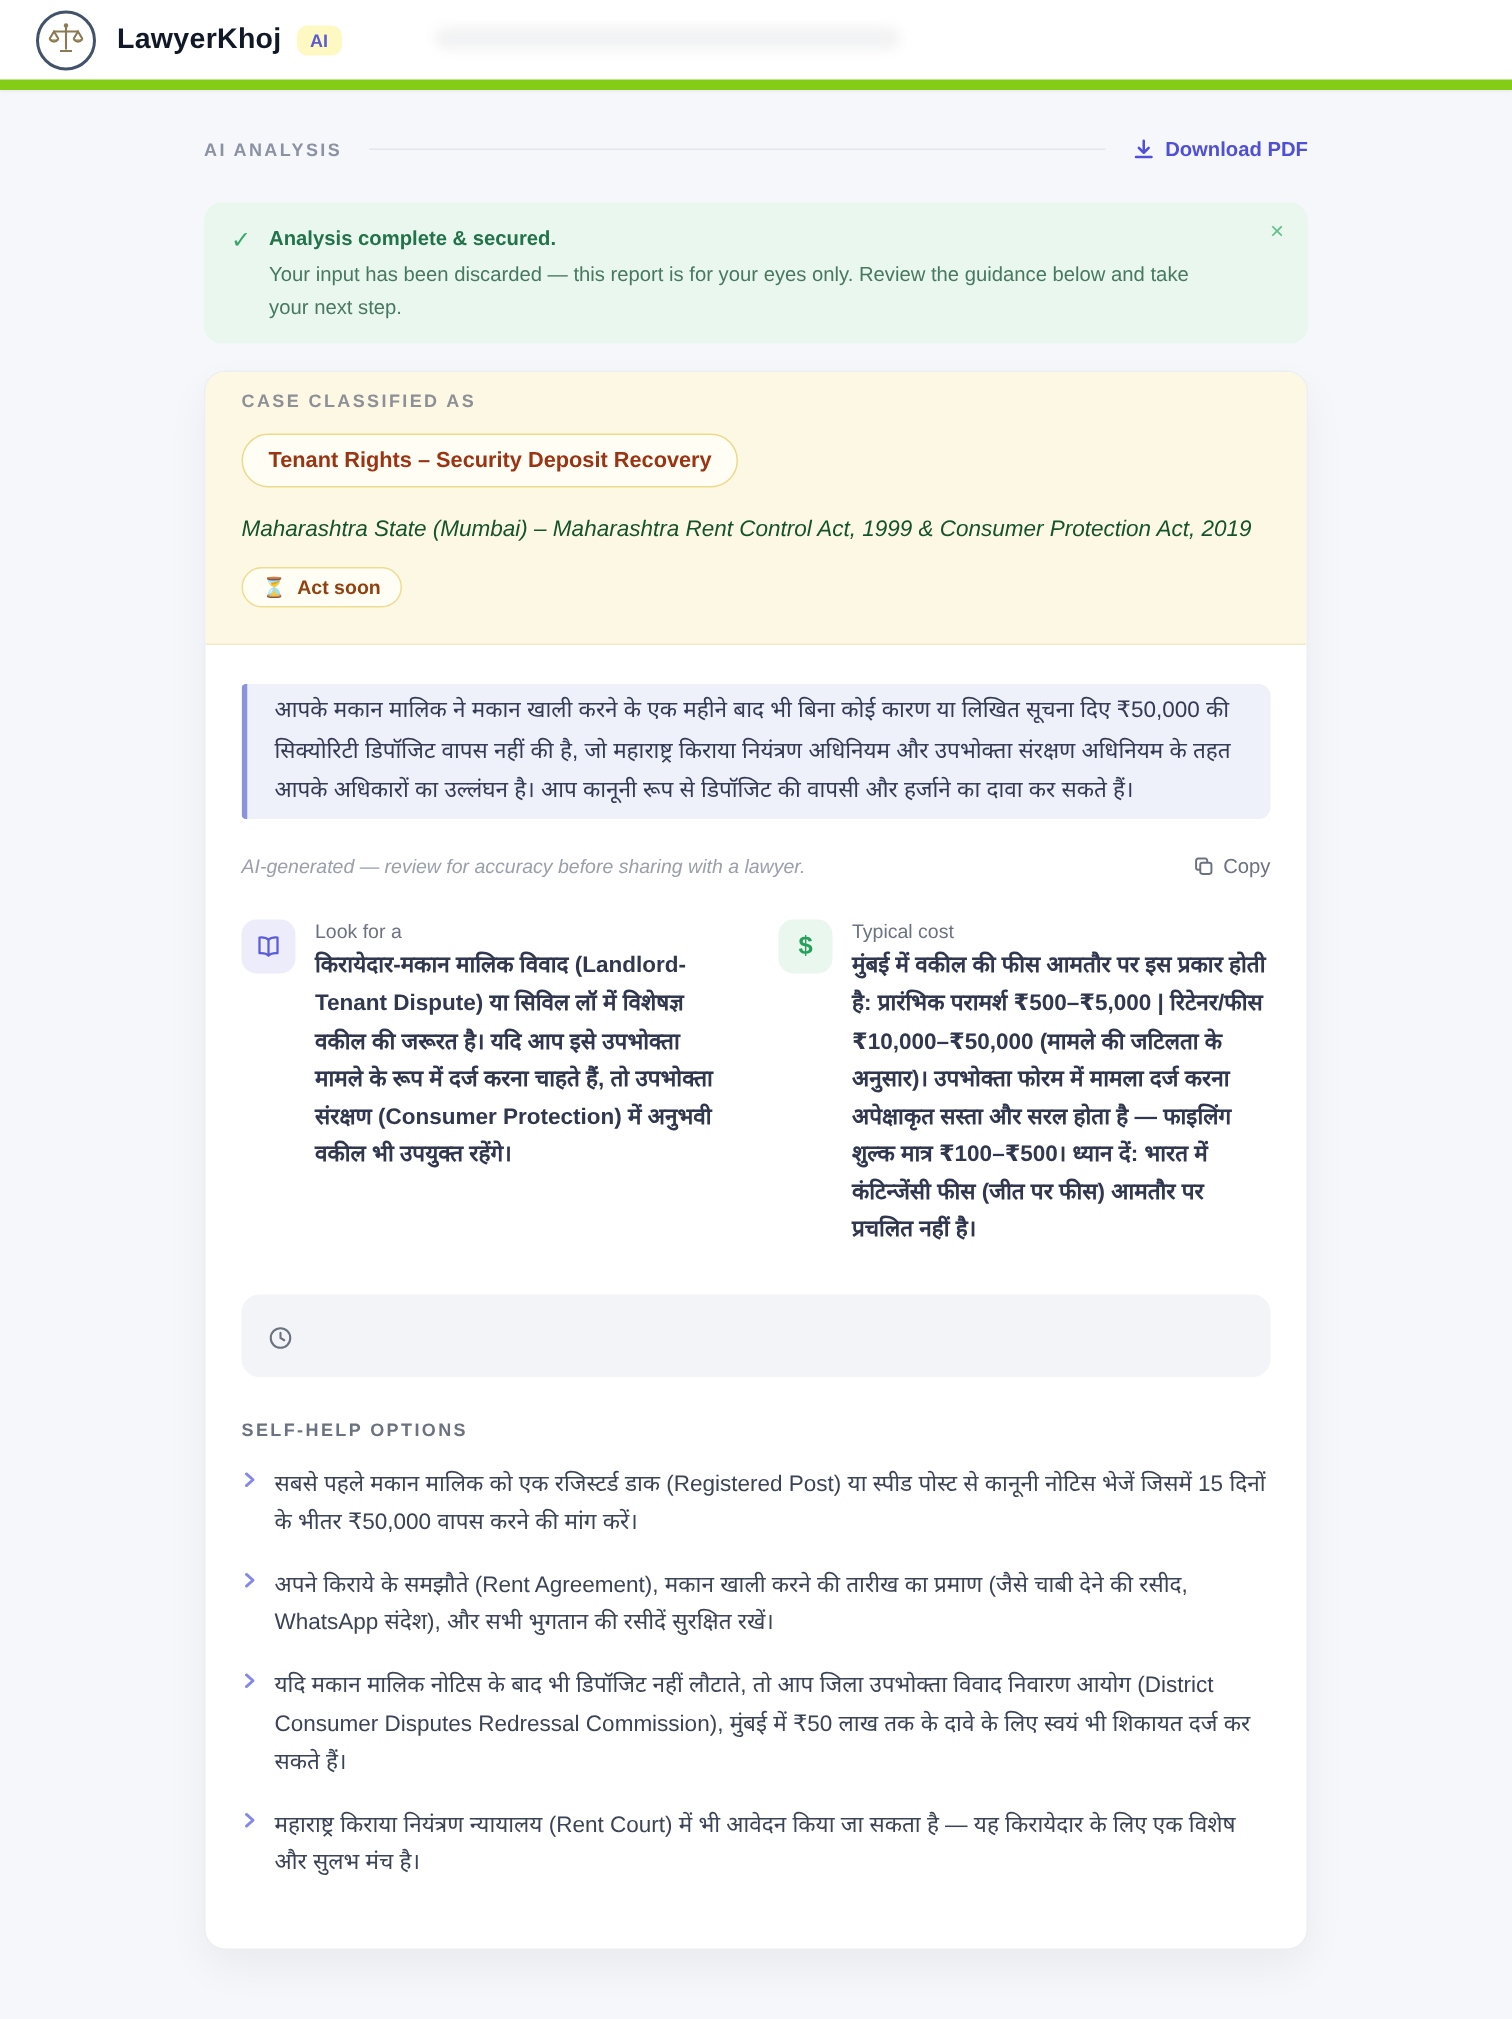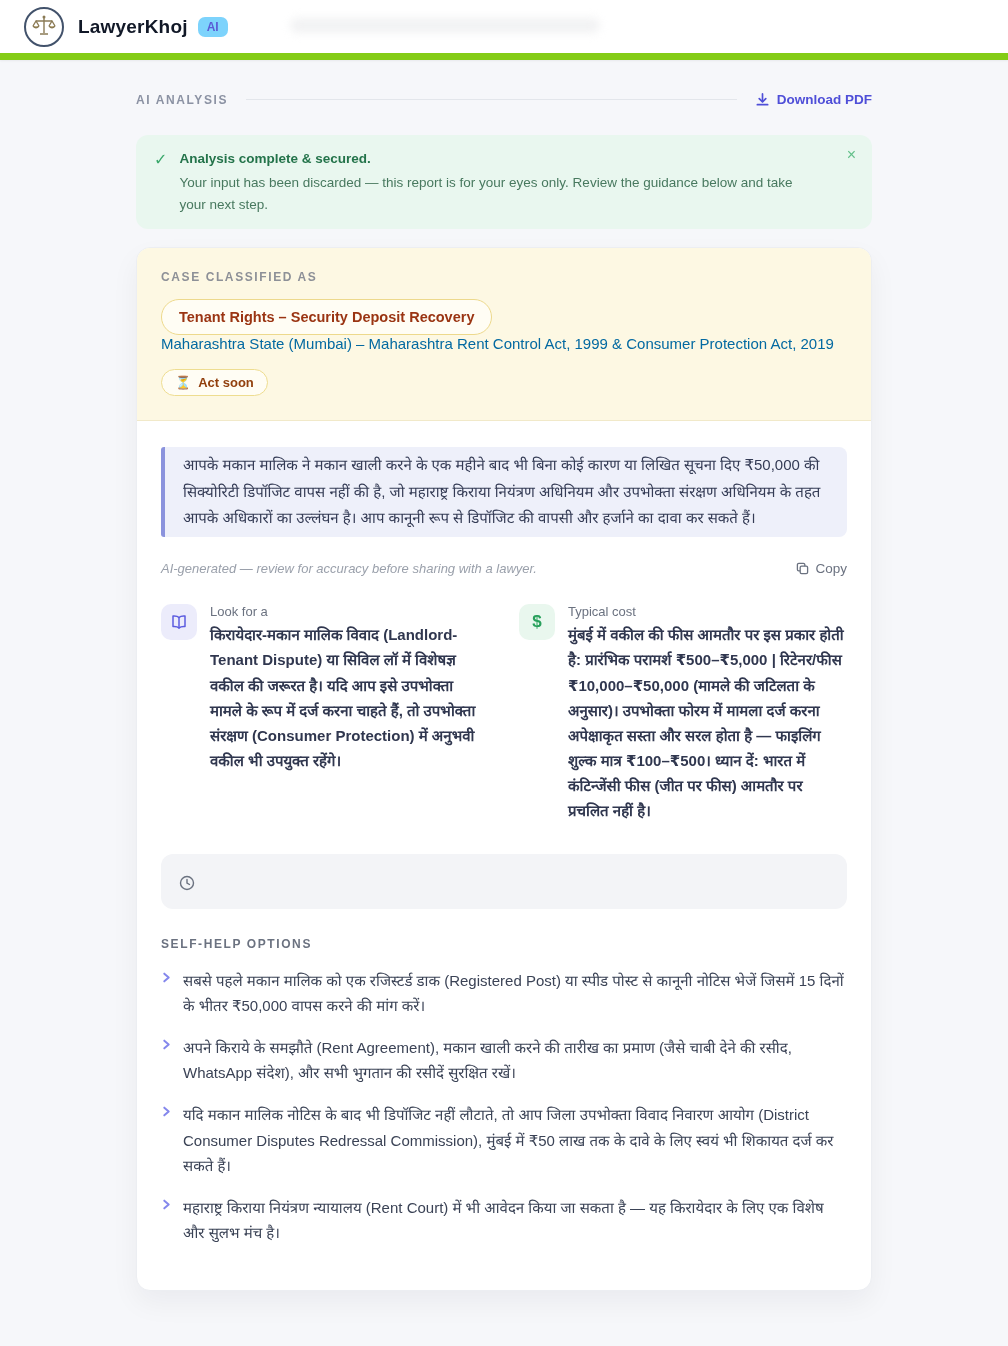--- a/index.html
+++ b/index.html
@@ -5,21 +5,21 @@
   * { margin:0; padding:0; box-sizing:border-box; }
   html,body { background:#f6f7fa; font-family:"Liberation Sans","DejaVu Sans",sans-serif; color:#374151; }
   .page { width:1008px; min-height:1346px; margin:0 auto; background:#f6f7fa; }
 
   
   .header { height:60px; background:#ffffff; display:flex; align-items:center; padding:0 24px;
             box-shadow:0 1px 2px rgba(16,24,40,.06); border-bottom:7px solid #84cc16; position:relative; }
   .logo-circle { width:40px; height:40px; border-radius:50%; border:2px solid #42526b; background:#fff;
                  display:flex; align-items:center; justify-content:center; overflow:hidden; }
   .brand-title { font-size:19px; font-weight:700; color:#111827; margin-left:14px; letter-spacing:.2px; }
-  .ai-badge { margin-left:10px; background:#7dd3fc; color:#5b5bd6; font-size:12px; font-weight:600;
+  .ai-badge { margin-left:10px; background:#fef9c3; color:#5b5bd6; font-size:12px; font-weight:600;
               padding:3px 9px; border-radius:7px; }
   .header-blur { position:absolute; left:290px; top:18px; width:310px; height:15px; border-radius:8px;
                  background:#e7e8ea; filter:blur(4px); opacity:.55; }
 
   
   .content { width:736px; margin:0 auto; padding-top:32px; padding-bottom:12px; }
 
   .section-row { display:flex; align-items:center; }
   .section-label { font-size:12px; font-weight:700; color:#8b92a3; letter-spacing:1.6px; white-space:nowrap; }
   .section-line { flex:1; height:1px; background:#e3e6eb; margin:0 18px; }
@@ -31,25 +31,25 @@
                  display:flex; gap:12px; position:relative; }
   .check-icon { color:#3aa86b; font-weight:700; flex:0 0 auto; margin-top:1px; }
   .alert-title { font-size:13.5px; font-weight:700; color:#23734a; line-height:1.55; }
   .alert-body  { font-size:13.5px; color:#48795f; line-height:1.6; margin-top:2px; width:640px; }
   .alert-close { position:absolute; right:16px; top:12px; color:#63c08a; font-size:16px; cursor:pointer; line-height:1; }
 
   
   .card { margin-top:18px; background:#ffffff; border:1px solid #eceef2; border-radius:14px;
           box-shadow:0 12px 28px rgba(16,24,40,.05); overflow:hidden; }
 
-  .case-head { background:#fdf8e3; border-bottom:1px solid #f1e9c9; padding:22px 24px 24px; }
+  .case-head { background:#fdf8e3; border-bottom:1px solid #f1e9c9; padding:12px 24px 24px; }
   .case-label { font-size:12px; font-weight:700; color:#8d9097; letter-spacing:1.6px; }
   .case-pill { display:inline-block; margin-top:15px; background:#fffdf4; border:1px solid #edd98c;
                border-radius:999px; padding:9px 17px; color:#9a3412; font-weight:700; font-size:14.5px; }
-  .case-sub { margin-top:0; font-size:15px; color:#0369a1; }
+  .case-sub { margin-top:19px; font-size:15px; color:#14532d;font-style:italic; }
   .urgency-pill { display:inline-flex; align-items:center; gap:7px; margin-top:17px; background:#fffdf4;
                   border:1px solid #eedd90; border-radius:999px; padding:5px 13px; color:#92400e;
                   font-size:13px; font-weight:600; }
   .hourglass { font-size:13px; color:#5a4a2f; }
 
   .card-body { padding:26px 24px 28px; }
 
   .summary-box { background:#eef0fa; border-left:4px solid #8b93dd; border-radius:3px 8px 8px 3px;
                  padding:5px 18px; font-size:15px; color:#343b55; line-height:1.78; }
   .caption-row { display:flex; justify-content:space-between; align-items:center; margin-top:24px; }

